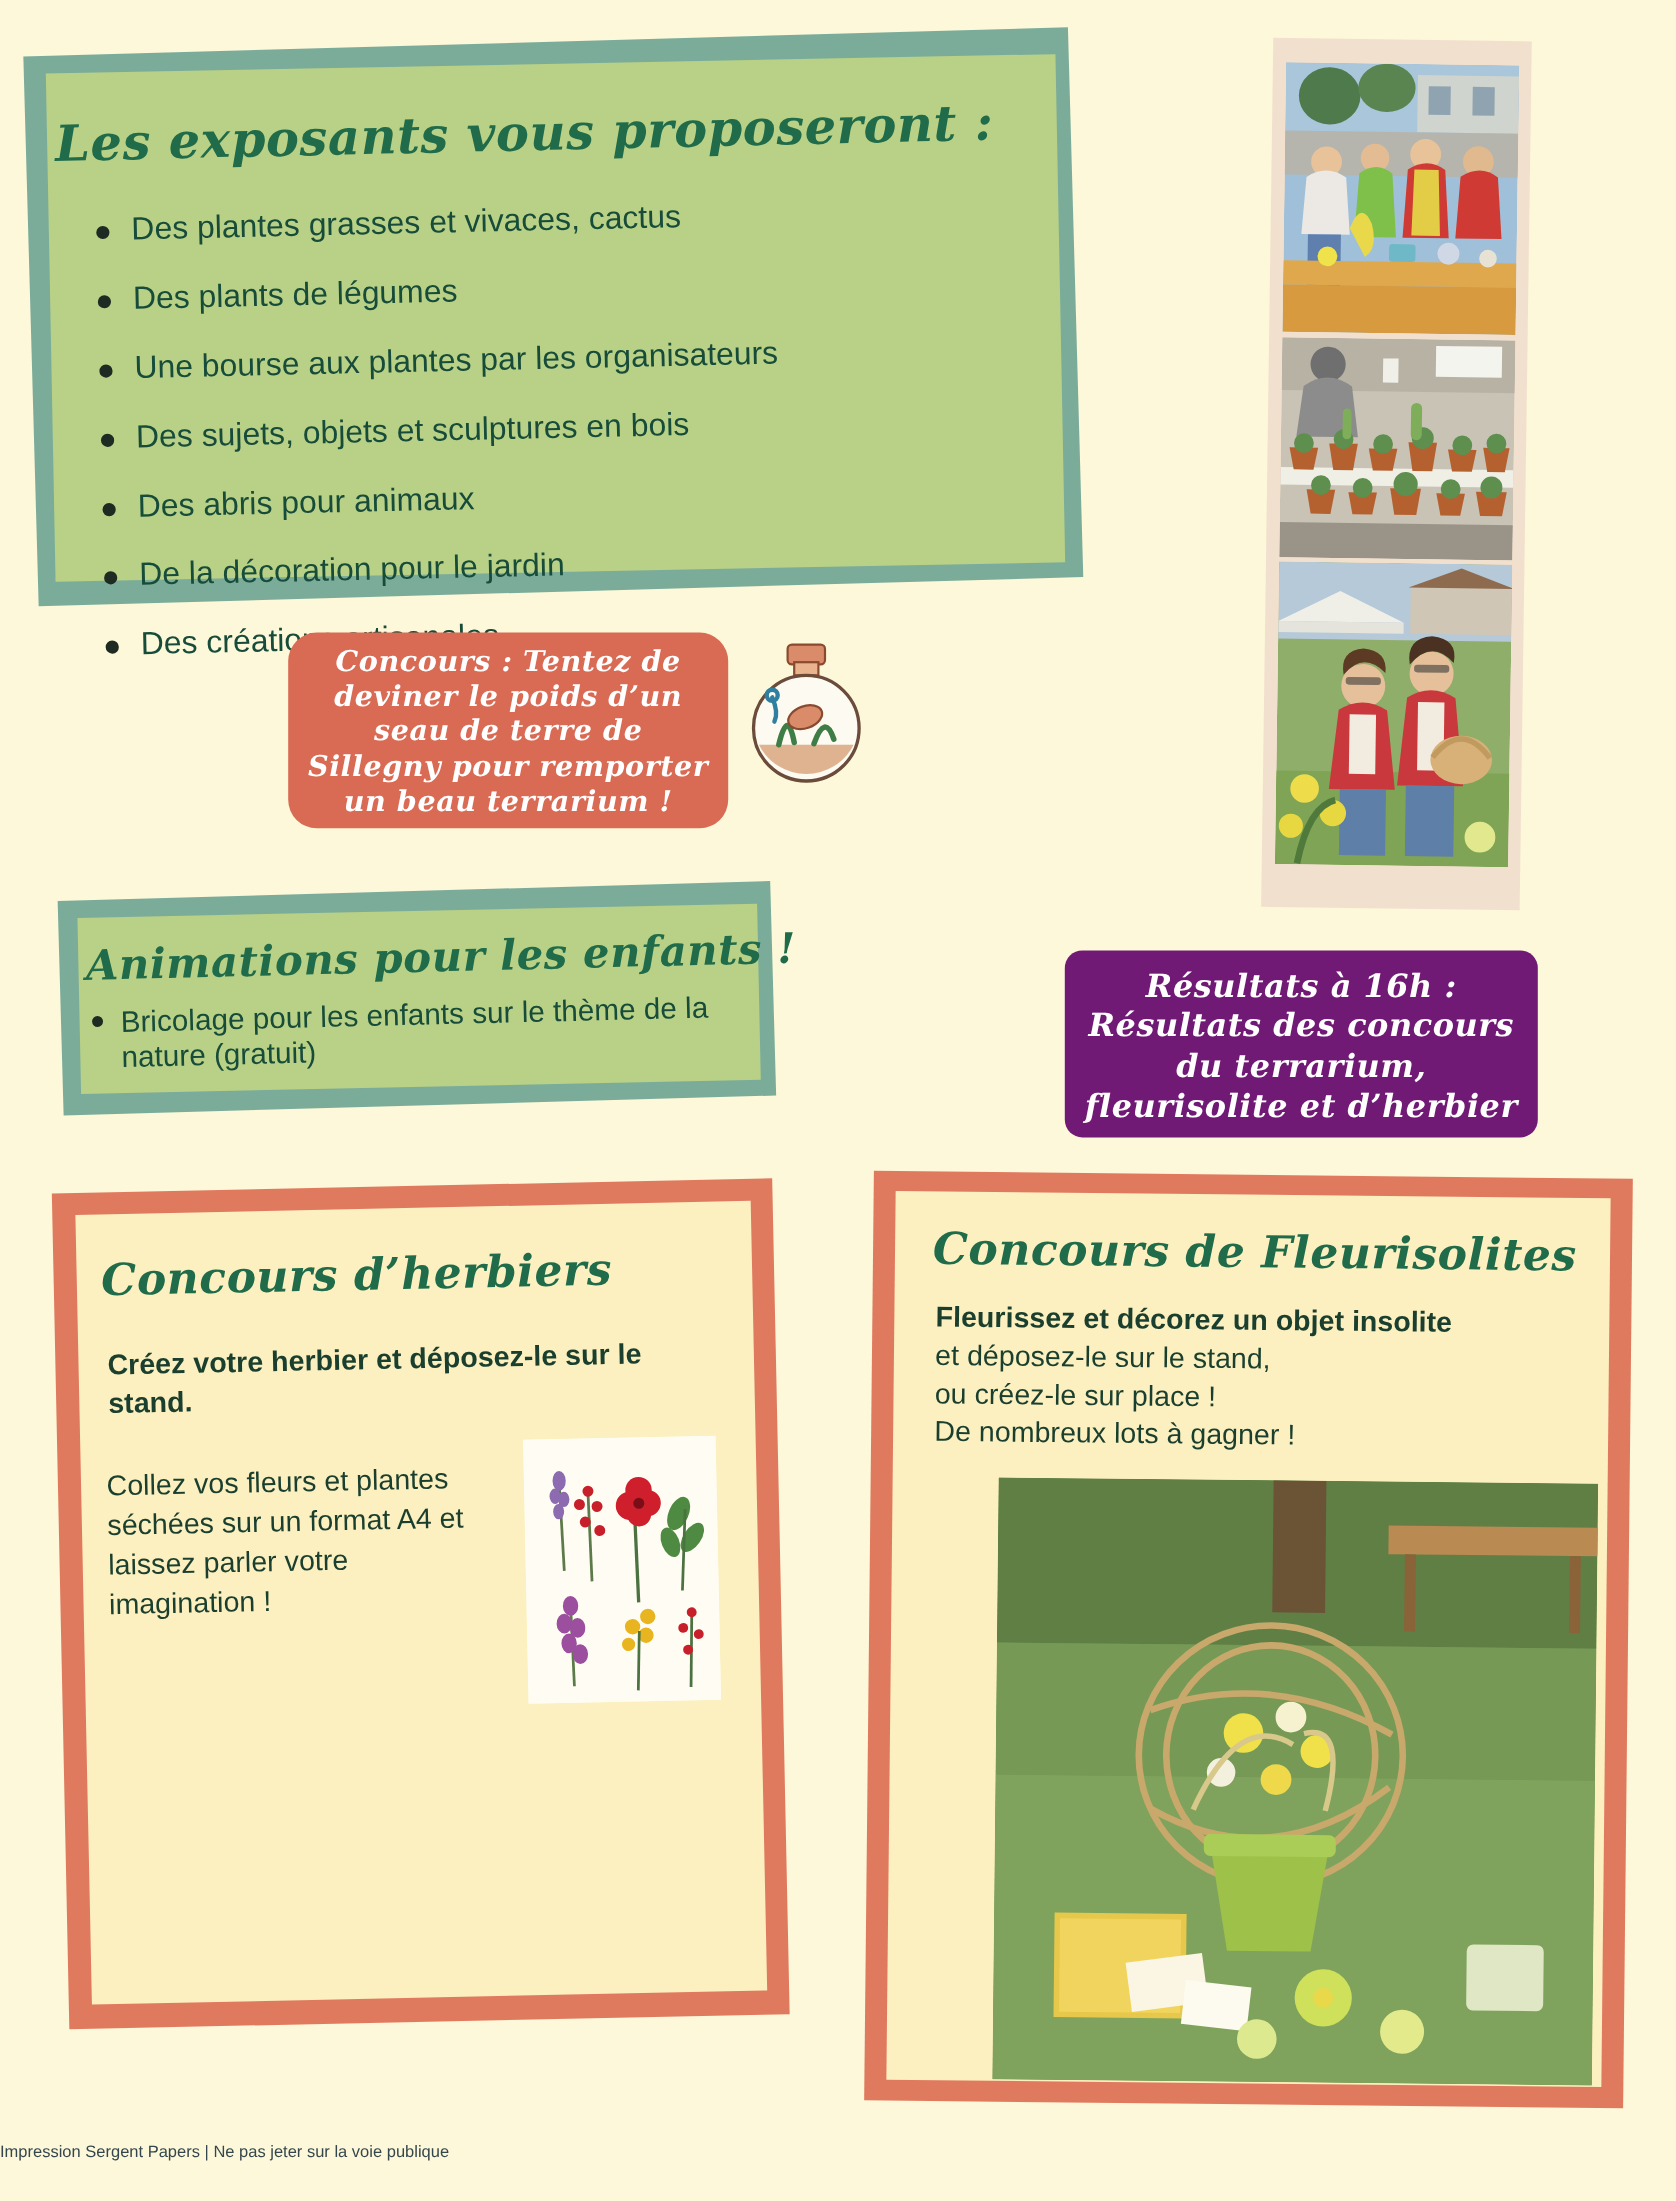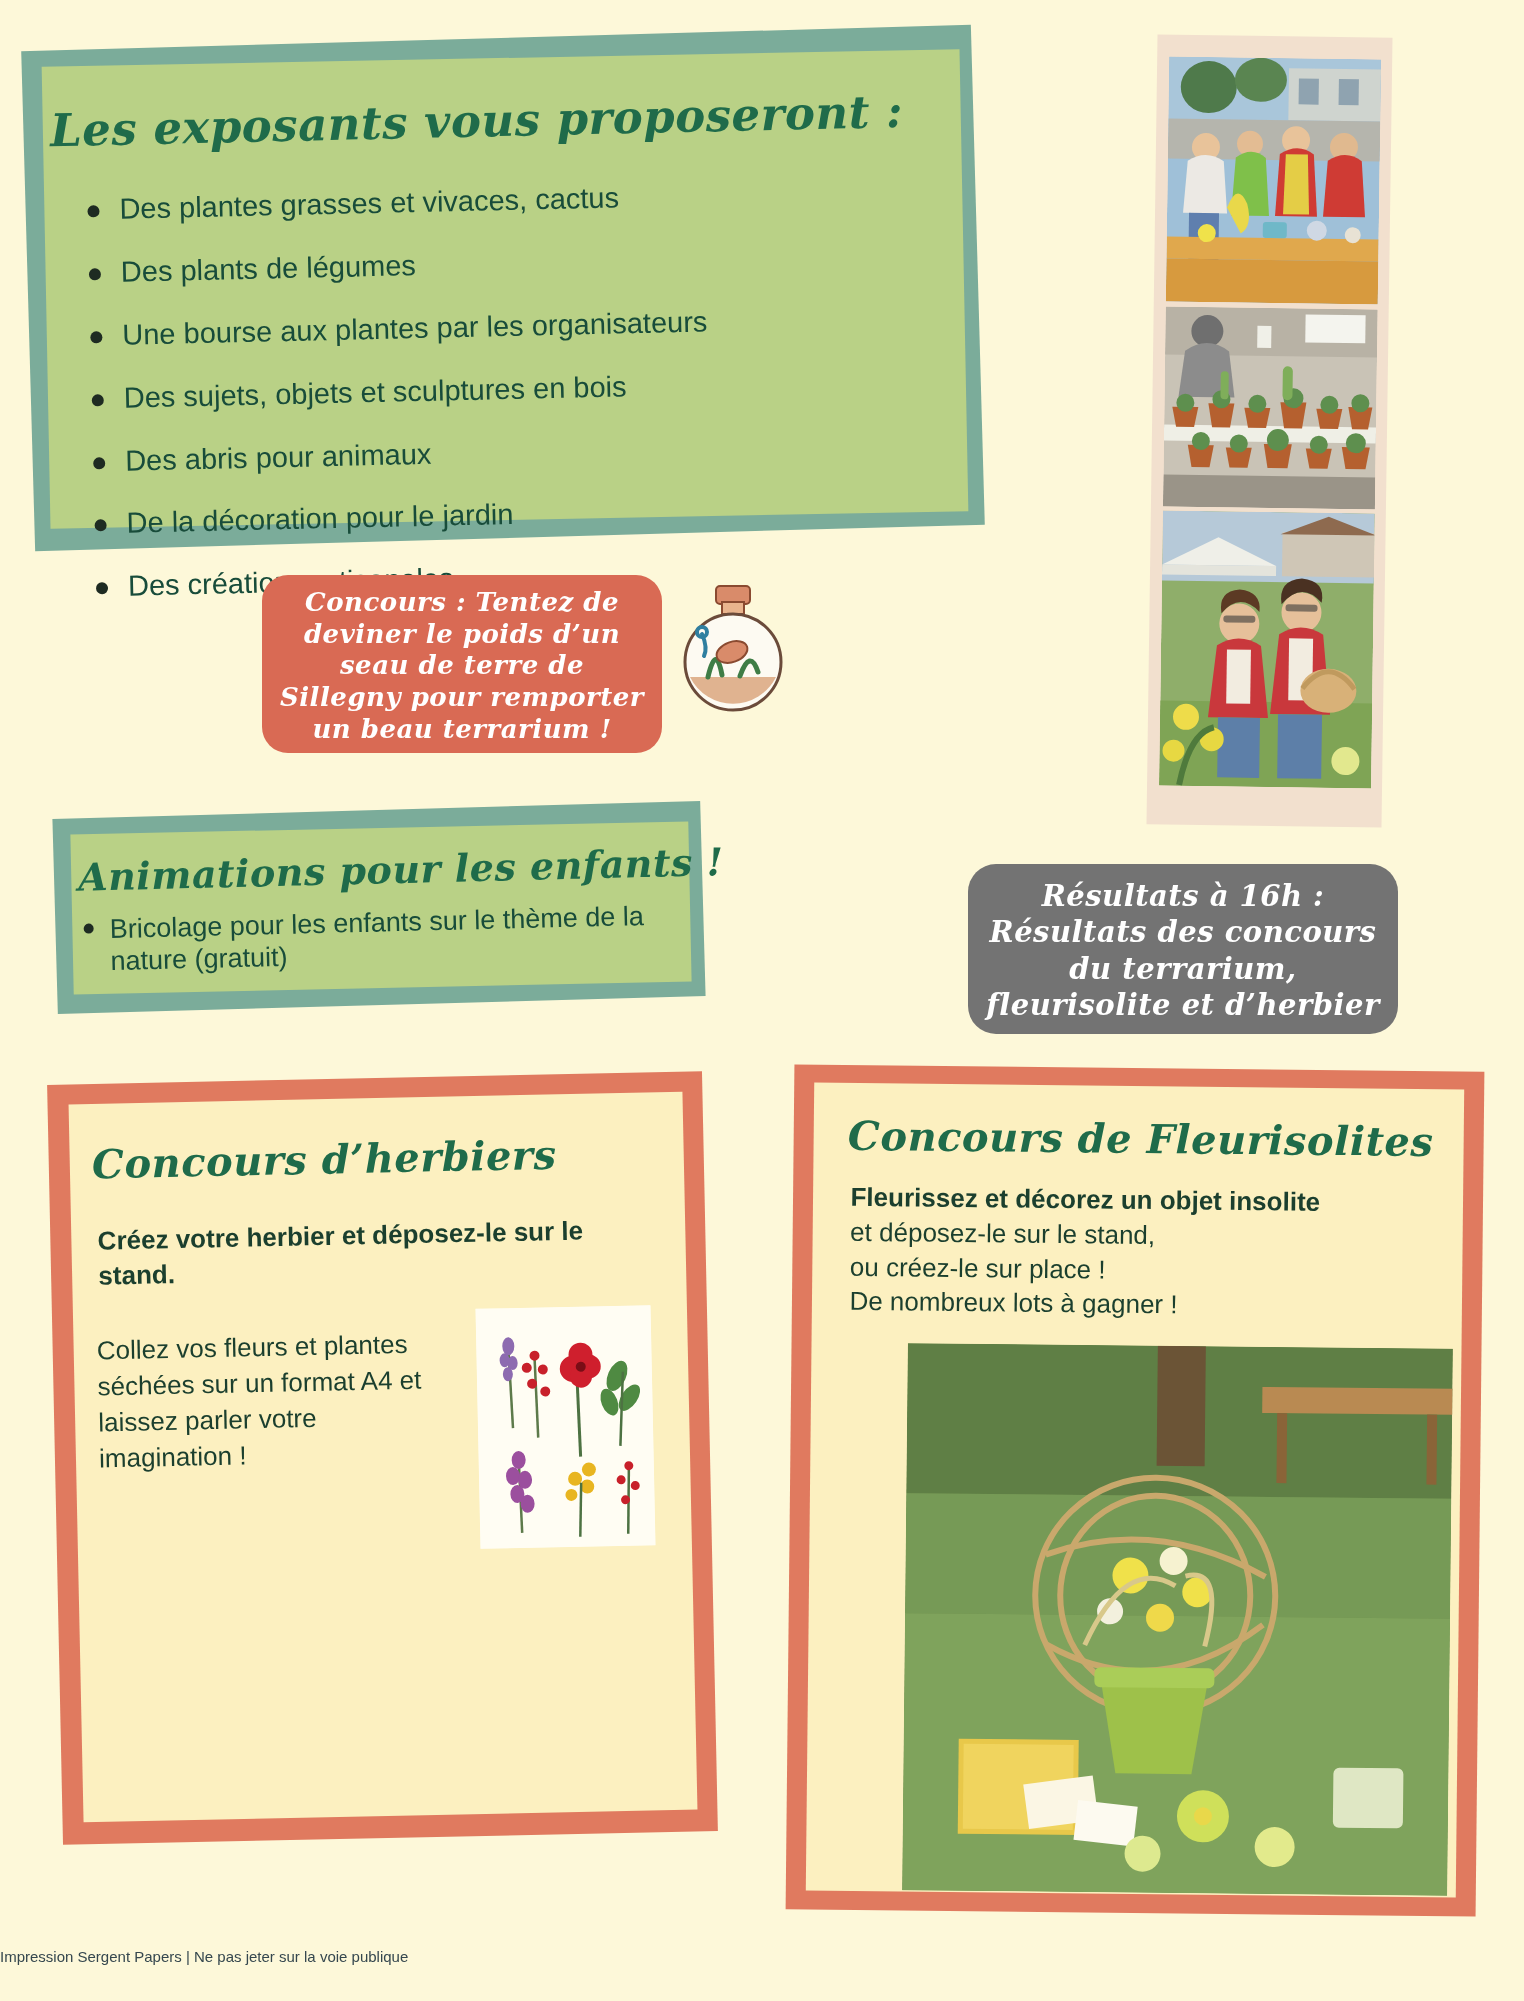--- a/index.html
+++ b/index.html
@@ -101,21 +101,21 @@
     color:#184c3a;font-size:27px;line-height:1.2;
   }
   .anim-item:before{
     content:"";position:absolute;left:-26px;top:10px;
     width:10px;height:10px;border-radius:50%;background:#1e2b22;
   }
 
   
   .resultats{
     position:absolute;left:968px;top:864px;width:430px;height:170px;
-    background:#737373;border-radius:28px;
+    background:#701a75;border-radius:16px;
     color:#fff;text-align:center;font-size:29px;line-height:1.25;
     padding:14px 12px 0 12px;box-sizing:border-box;
   }
 
   
   .herbier-outer{
     position:absolute;left:55px;top:1078px;width:655px;height:760px;
     background:#e07a5f;
     transform:rotate(-1.2deg);
   }

